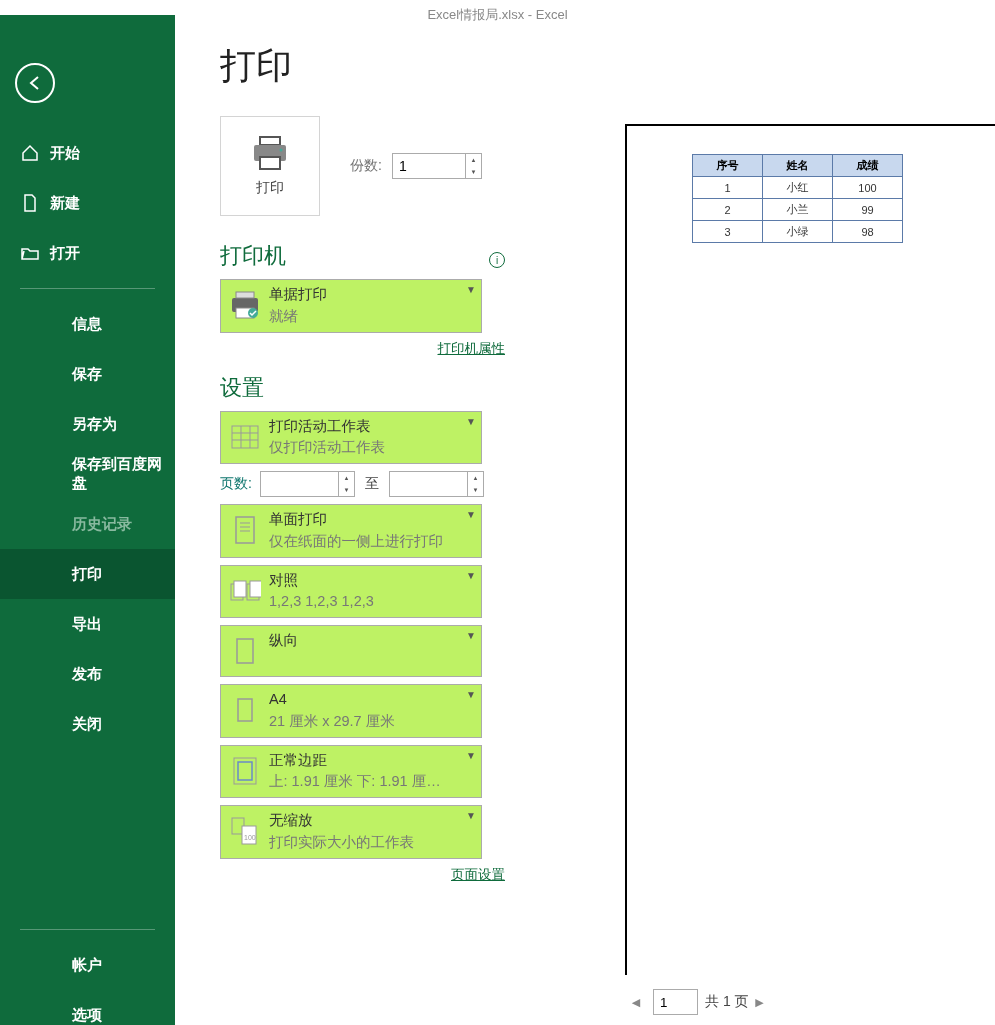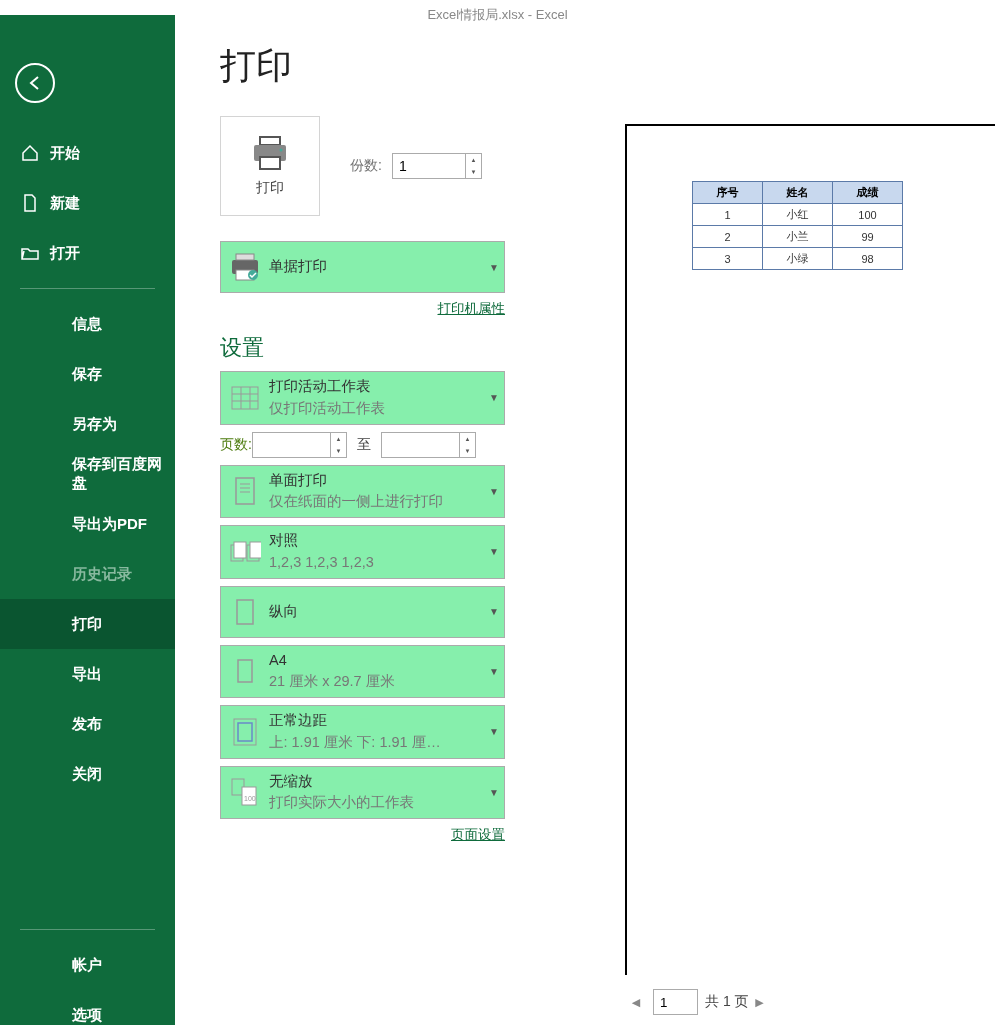--- a/index.html
+++ b/index.html
@@ -27,38 +27,38 @@
 .copies-label { margin-right: 10px; color: #737373; }
 .spinner { width: 90px; height: 26px; border: 1px solid #ababab; display: flex; align-items: center; background: #fff; }
 .spinner input { border: none; flex: 1; padding: 0 6px; font-size: 14px; outline: none; width: 100%; }
 .spinner-arrows { width: 16px; display: flex; flex-direction: column; border-left: 1px solid #ababab; }
 .spinner-arrows div { height: 12px; display: flex; align-items: center; justify-content: center; font-size: 6px; cursor: pointer; color: #555; }
 
 .section-title { font-size: 22px; font-weight: 300; color: #0f6b3c; margin-bottom: 8px; }
 .section-head { display: flex; align-items: center; width: 285px; }
 .info-icon { margin-left: auto; width: 16px; height: 16px; border: 1px solid #0f6b3c; border-radius: 50%; display: flex; align-items: center; justify-content: center; font-size: 10px; color: #0f6b3c; cursor: pointer; }
 
-.combo { width: 285px; border: 1px solid #ababab; background: #86efac; display: flex; align-items: center; cursor: pointer; margin-bottom: 7px; padding: 4px 0; }
+.combo { width: 262px; border: 1px solid #ababab; background: #bef264; display: flex; align-items: flex-start; cursor: pointer; margin-bottom: 7px; padding: 4px 0; }
 .combo-icon { width: 48px; height: 42px; display: flex; align-items: center; justify-content: center; flex-shrink: 0; }
 .combo-text { flex: 1; overflow: hidden; }
 .combo-title { color: #333; font-size: 14.5px; line-height: 1.5; }
 .combo-sub { color: #777; font-size: 14.5px; line-height: 1.5; white-space: nowrap; overflow: hidden; text-overflow: ellipsis; }
 .combo-arrow { width: 20px; color: #555; font-size: 10px; text-align: center; }
 
 .link-row { width: 285px; text-align: right; margin-bottom: 15px; }
 .link { color: #0f6b3c; text-decoration: underline; cursor: pointer; font-size: 13.5px; }
 
 .pages-row { display: flex; align-items: center; width: 285px; margin-bottom: 7px; }
-.pages-label { color: #4d7c0f; }
+.pages-label { color: #0f766e; margin-right: 8px; }
 .pages-spinner { width: 95px; height: 26px; border: 1px solid #ababab; display: flex; background: #fff; }
 .pages-spinner input { border: none; flex: 1; padding: 0 4px; outline: none; width: 100%; }
 .pages-to { margin: 0 10px; color: #444; }
 
 .preview-pane { position: absolute; top: 124px; left: 625px; right: 0; bottom: 50px; background: #fff; border: 2px solid #000; border-right: none; border-bottom: none; overflow: hidden; }
-.preview-table { margin: 55px 0 0 65px; border-collapse: collapse; font-size: 11px; }
+.preview-table { margin: 28px 0 0 65px; border-collapse: collapse; font-size: 11px; }
 .preview-table th, .preview-table td { border: 1px solid #5b7aa8; padding: 3px 0; text-align: center; width: 70px; }
 .preview-table th { background: #c8d8ee; font-weight: bold; color: #000; }
 .preview-table td { color: #333; }
 
 .page-nav { position: absolute; left: 625px; bottom: 10px; display: flex; align-items: center; }
 .nav-btn { width: 22px; height: 22px; display: flex; align-items: center; justify-content: center; color: #888; cursor: pointer; font-size: 11px; }
 .page-input { width: 45px; height: 26px; border: 1px solid #ababab; text-align: left; padding: 0 6px; margin: 0 6px; }
 .page-total { color: #444; margin-left: 1px; }
 </style>
 </head>
@@ -99,23 +99,20 @@
     </div>
   <div class="sidebar-item no-icon">
       <span>保存</span>
     </div>
   <div class="sidebar-item no-icon">
       <span>另存为</span>
     </div>
   <div class="sidebar-item no-icon">
       <span>保存到百度网盘</span>
     </div>
-  <div class="sidebar-item no-icon">
-      <span>导出为PDF</span>
-    </div>
   <div class="sidebar-item no-icon disabled">
       <span>历史记录</span>
     </div>
   <div class="sidebar-item no-icon selected">
       <span>打印</span>
     </div>
   <div class="sidebar-item no-icon">
       <span>导出</span>
     </div>
   <div class="sidebar-item no-icon">
@@ -152,32 +149,37 @@
     <span class="copies-label">份数:</span>
     <div class="spinner">
       <input type="text" value="1" style="">
       <div class="spinner-arrows">
         <div>▲</div>
         <div>▼</div>
       </div>
     </div>
   </div>
 
+  <div class="section-head">
+    <div class="section-title">打印机</div>
+    <div class="info-icon">i</div>
+  </div>
   <div class="combo">
     <div class="combo-icon">
       <svg width="34" height="30" viewBox="0 0 34 30">
           <rect x="4" y="8" width="26" height="14" rx="2" fill="#666"></rect>
           <rect x="8" y="2" width="18" height="6" fill="#ddd" stroke="#888"></rect>
           <rect x="8" y="18" width="18" height="10" fill="#fff" stroke="#888"></rect>
           <circle cx="25" cy="23" r="5" fill="#4a9"></circle>
           <path d="M22 23 L24 25 L28 21" stroke="#fff" stroke-width="1.5" fill="none"></path>
         </svg>
     </div>
     <div class="combo-text">
       <div class="combo-title">单据打印</div>
+      <div class="combo-sub">就绪</div>
     </div>
     <div class="combo-arrow">▼</div>
   </div>
   <div class="link-row"><span class="link">打印机属性</span></div>
 
   <div class="section-title">设置</div>
 
   <div class="combo">
     <div class="combo-icon">
         <svg width="30" height="26" viewBox="0 0 30 26">

